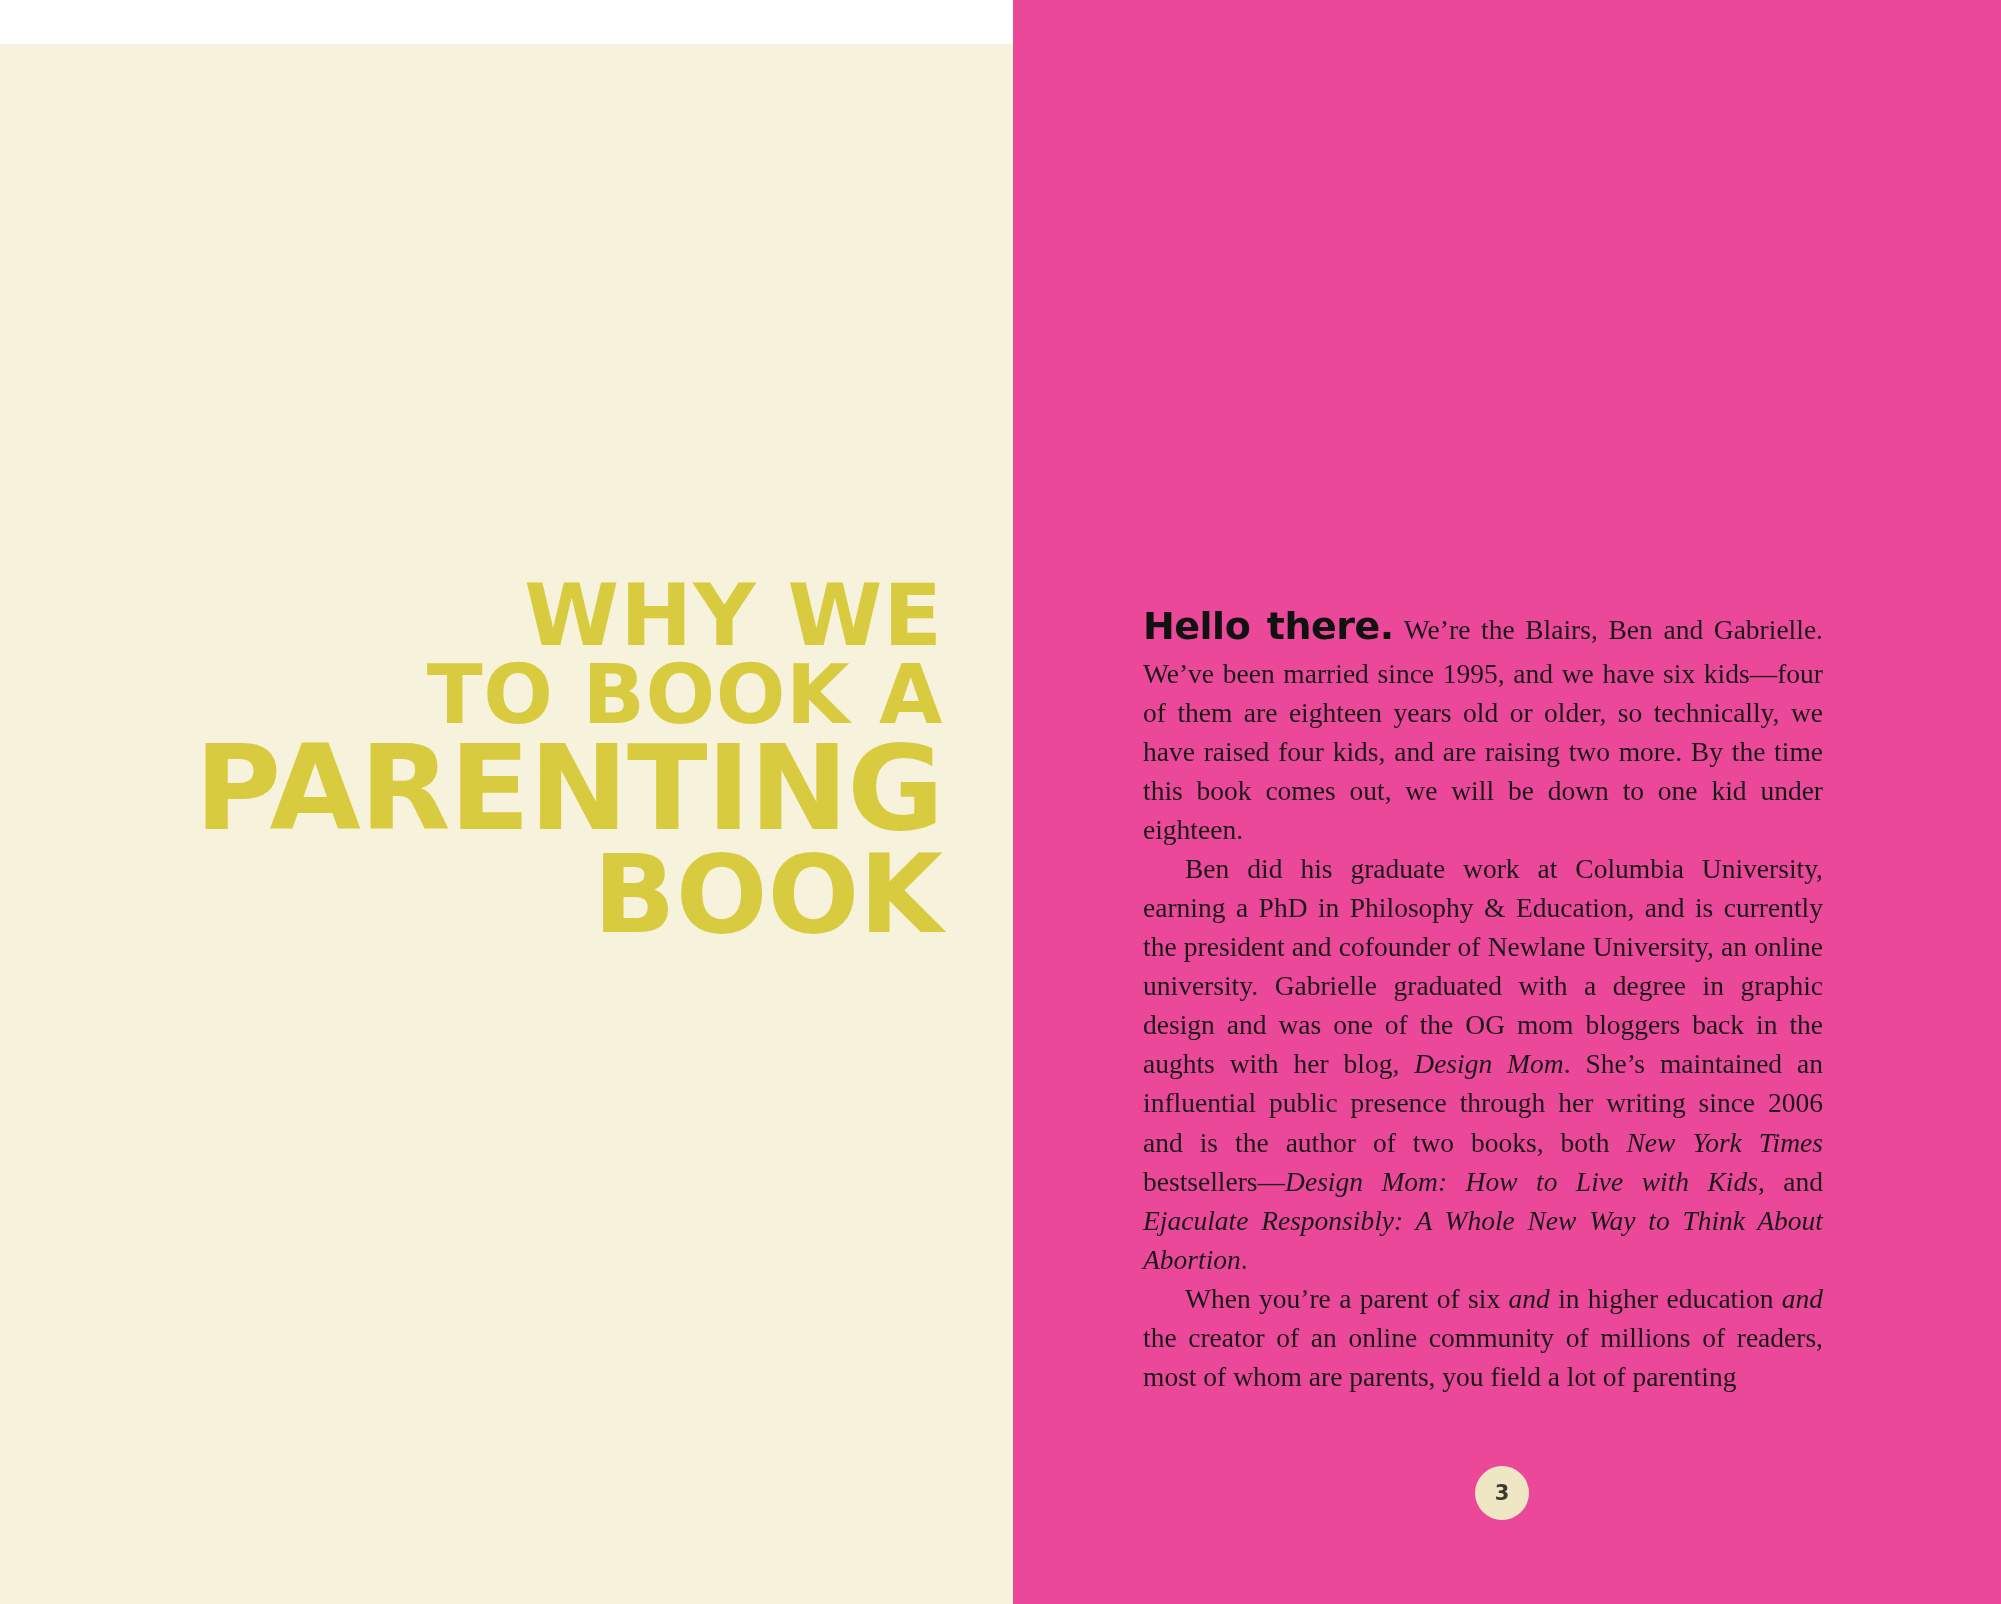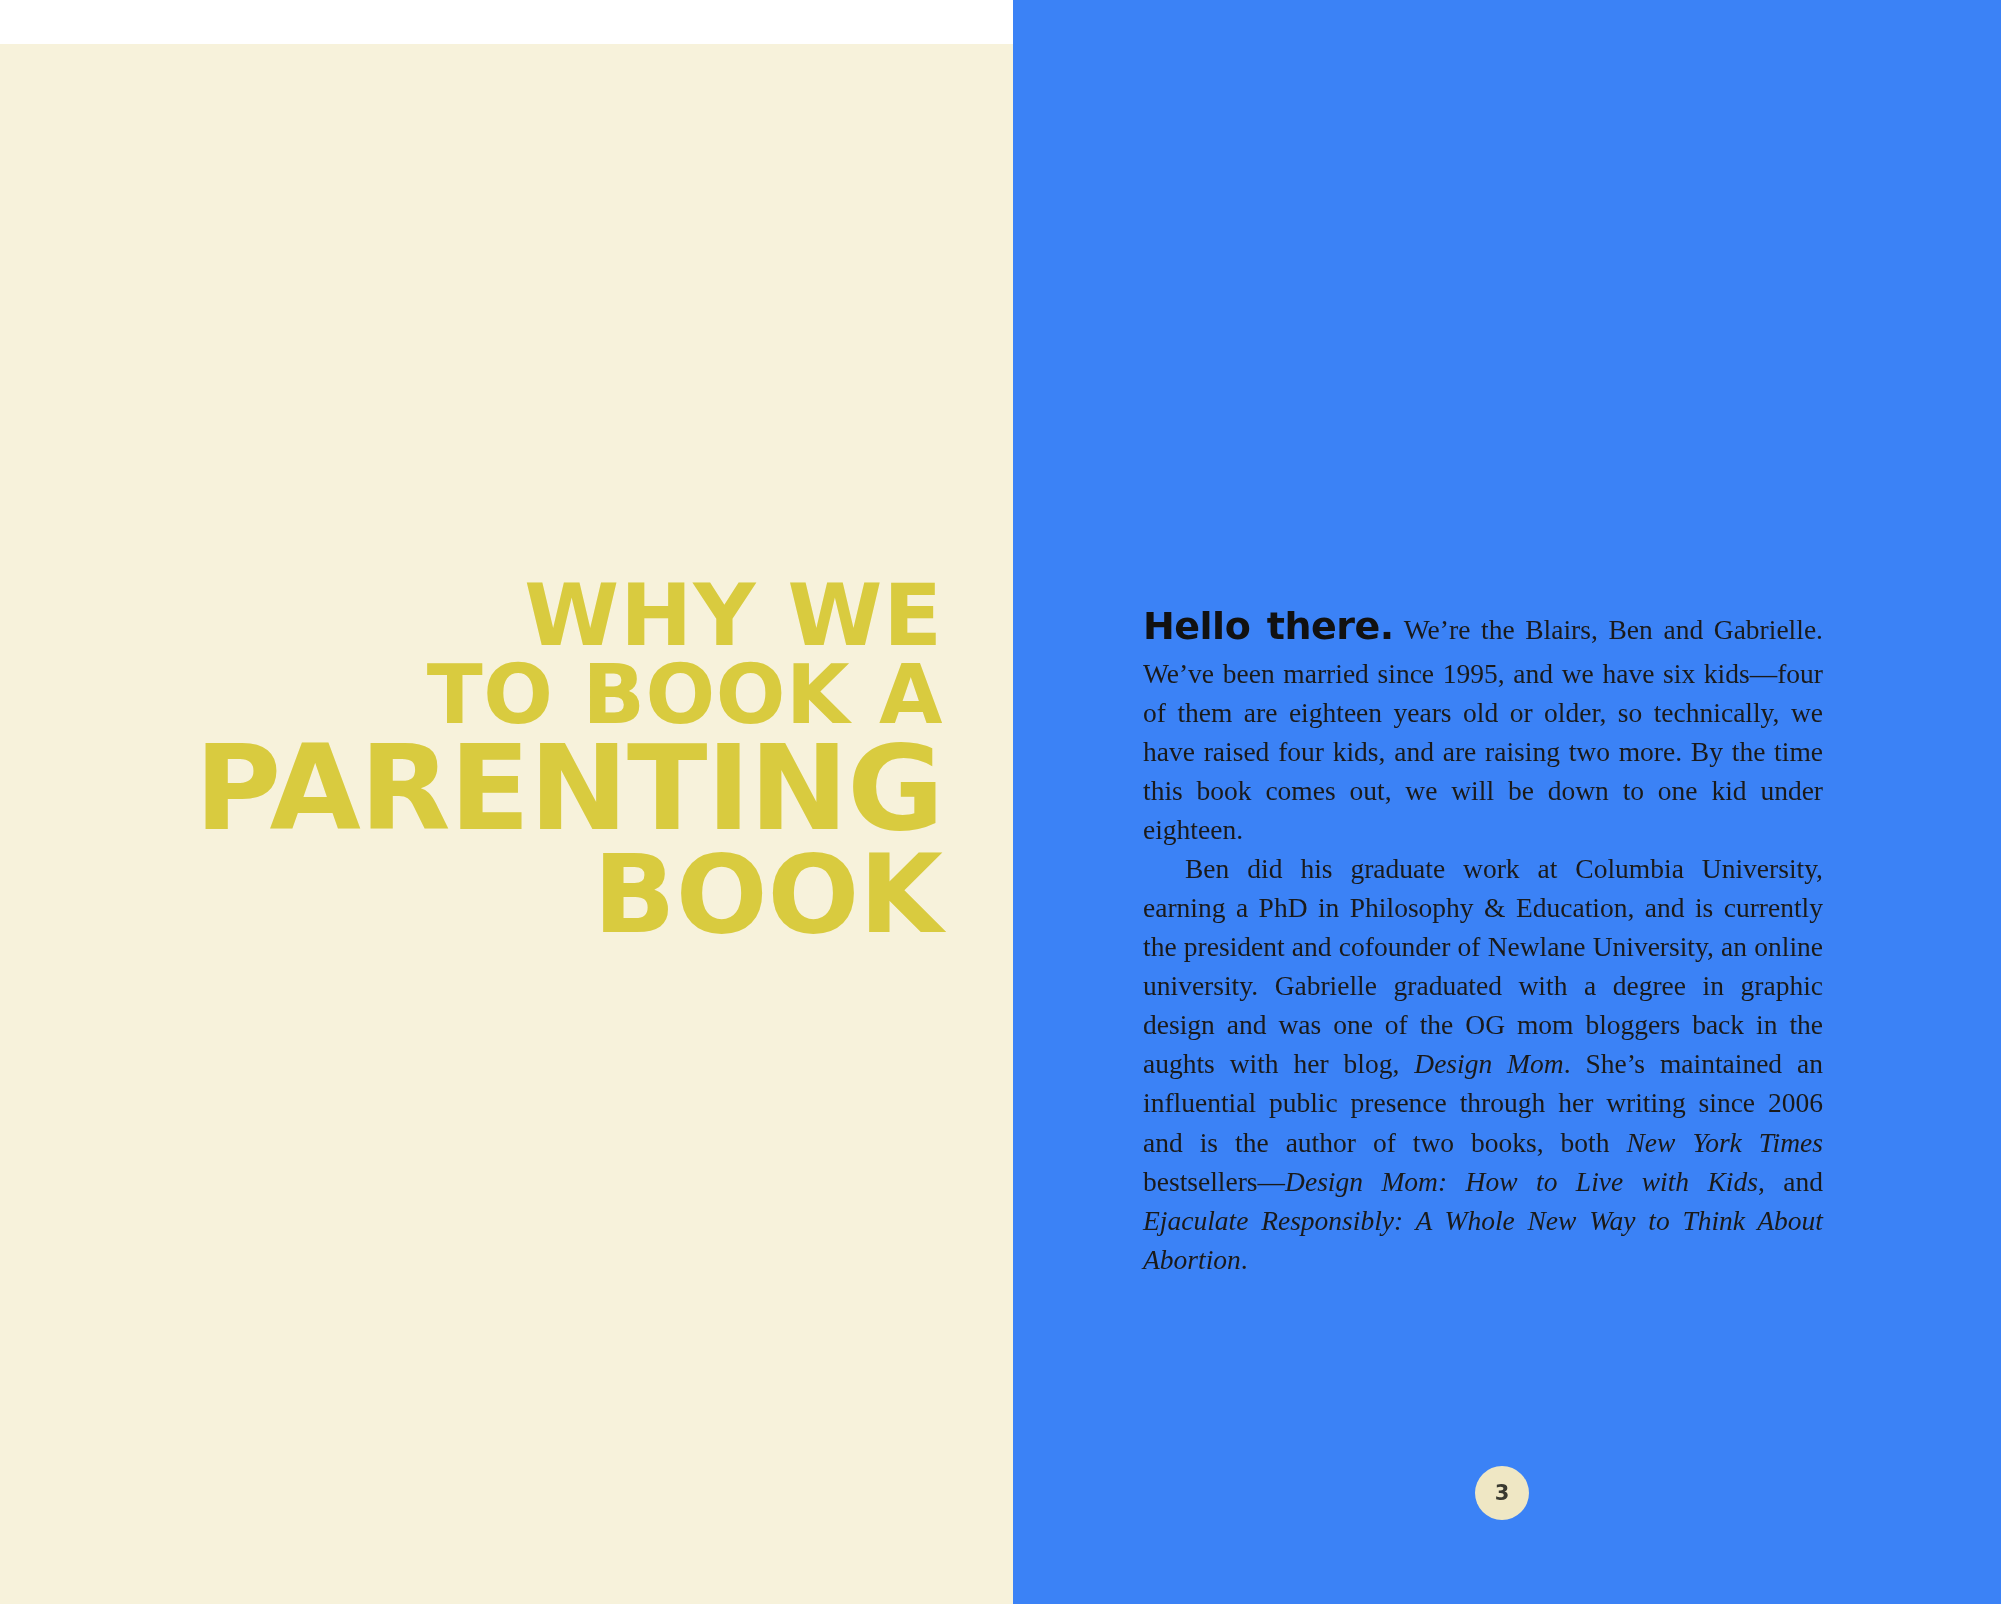--- a/index.html
+++ b/index.html
@@ -64,21 +64,21 @@
     display: block;
     font-size: 108px;
     letter-spacing: 0px;
   }
 
   
   .page-right {
     position: relative;
     width: 988px;
     height: 1604px;
-    background: #3b82f6;
+    background: #ec4899;
     flex: 0 0 988px;
   }
   .body-column {
     position: absolute;
     left: 130px;
     top: 600px;
     width: 680px;
   }
   .body-column p {
     margin: 0;
@@ -133,20 +133,21 @@
     </h1>
   </div>
 
   <div class="page-right">
     <div class="body-column">
 
       <p><span class="lead-in">Hello there.</span><span> We’re the Blairs, Ben and Gabrielle. We’ve been married since 1995, and we have six kids—four of them are eighteen years old or older, so technically, we have raised four kids, and are raising two more. By the time this book comes out, we will be down to one kid under eighteen.</span></p>
 
       <p class="indent"><span>Ben did his graduate work at Columbia University, earning a PhD in Philosophy &amp; Education, and is currently the president and cofounder of Newlane University, an online university. Gabrielle graduated with a degree in graphic design and was one of the OG mom bloggers back in the aughts with her blog, </span><em>Design Mom</em><span>. She’s maintained an influential public presence through her writing since 2006 and is the author of two books, both </span><em>New York Times</em><span> bestsellers—</span><em>Design Mom: How to Live with Kids</em><span>, and </span><em>Ejaculate Responsibly: A Whole New Way to Think About Abortion</em><span>.</span></p>
 
+      <p class="indent"><span>When you’re a parent of six </span><em>and</em><span> in higher education </span><em>and</em><span> the creator of an online community of millions of readers, most of whom are parents, you field a lot of parenting</span></p>
 
     </div>
 
     <div class="page-number-badge">
       <span>3</span>
     </div>
   </div>
 
 </div>
 

